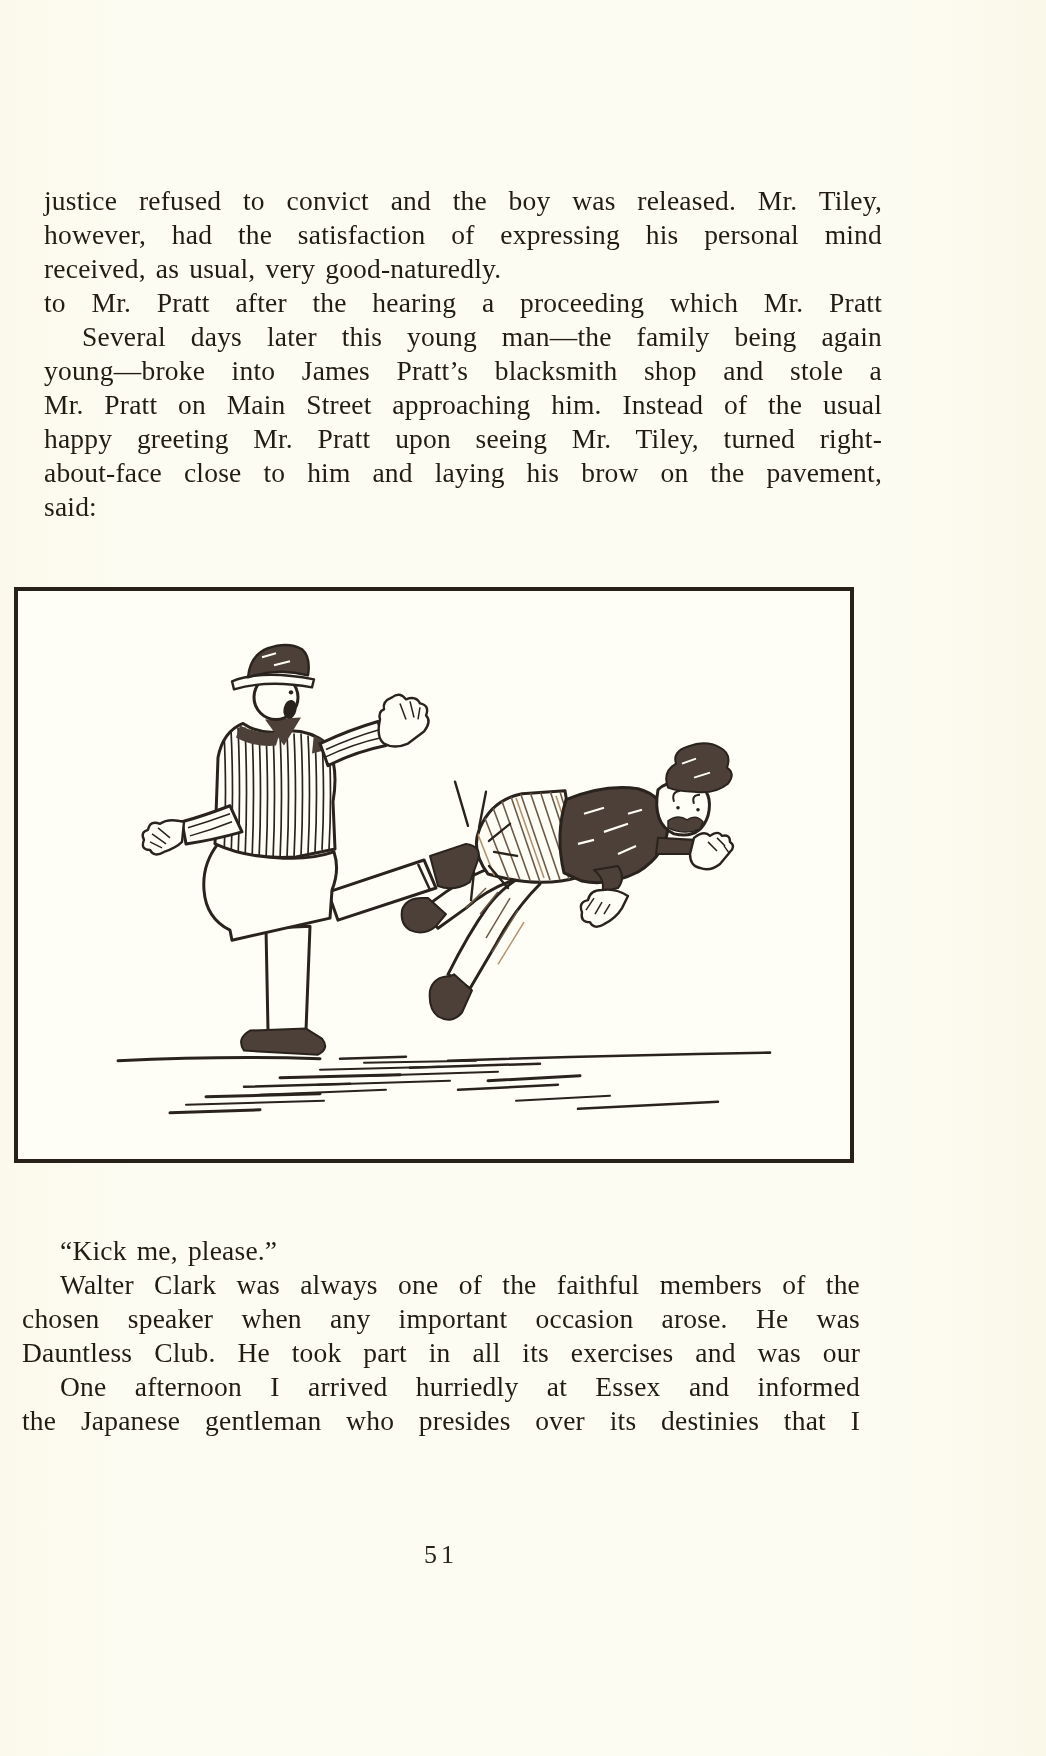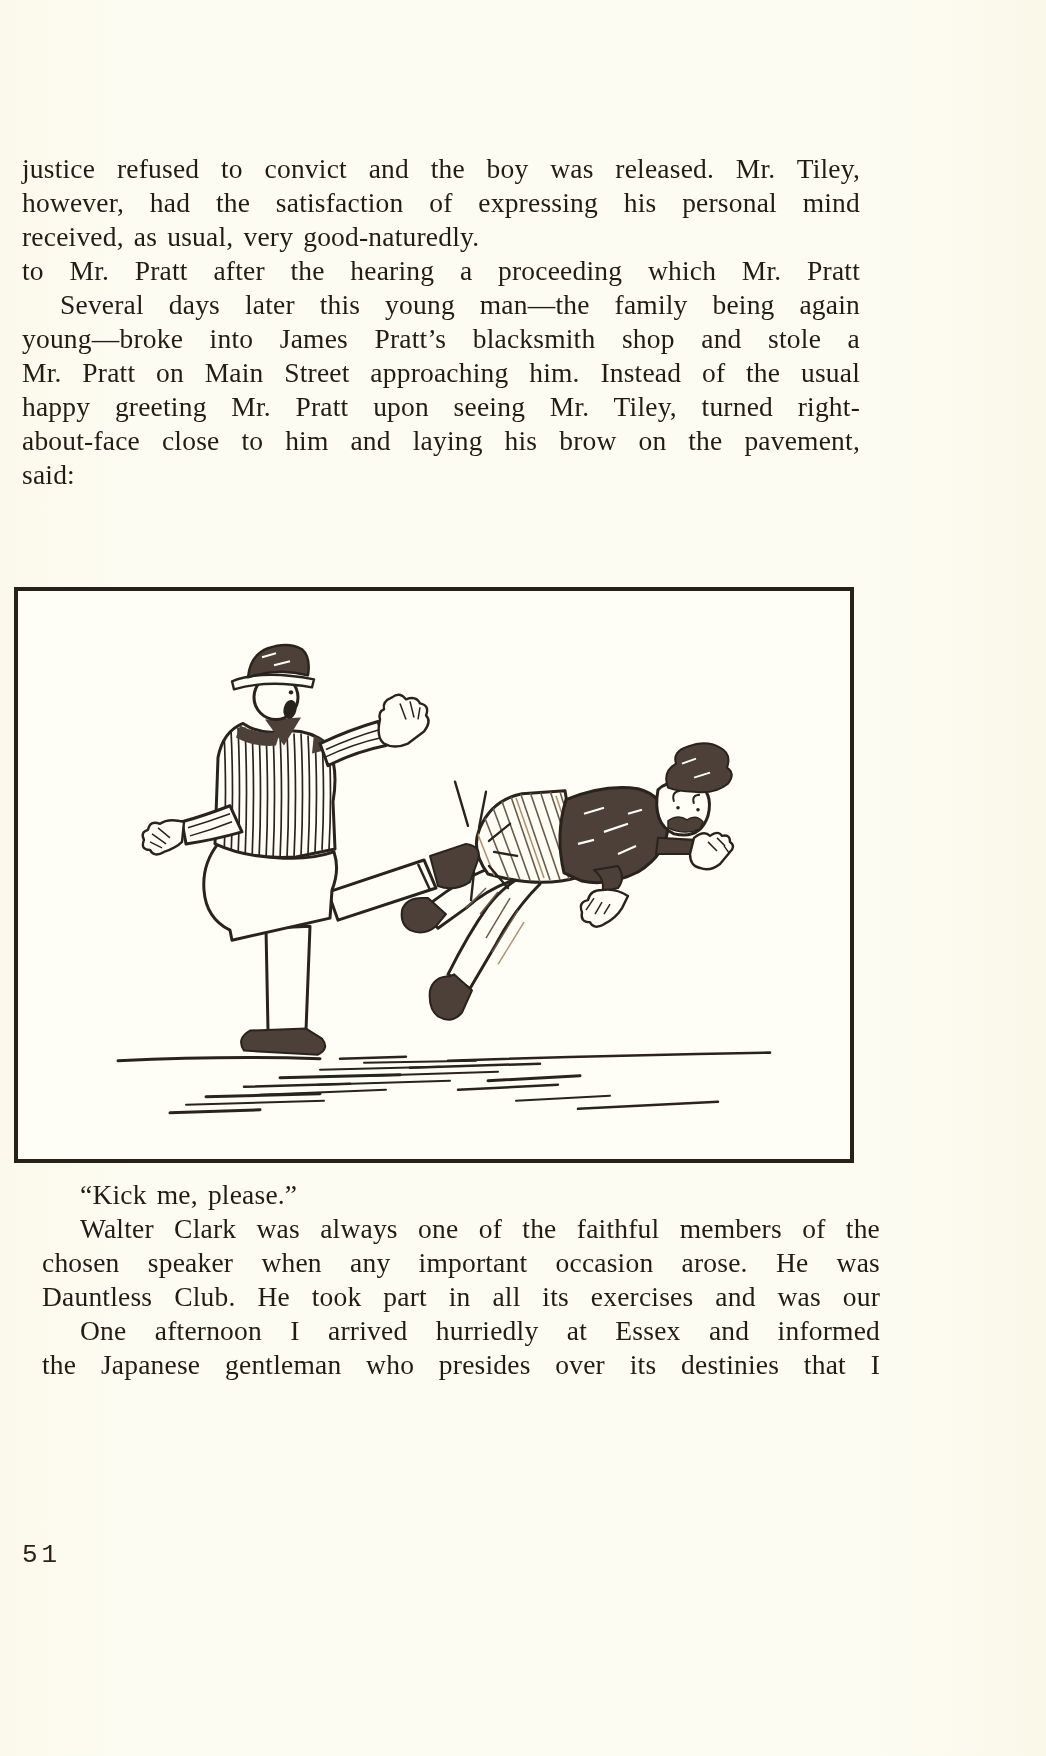--- a/index.html
+++ b/index.html
@@ -17,40 +17,39 @@
     font-size:27.5px;
     line-height:34px;
     letter-spacing:0.2px;
     word-spacing:3px;
     text-align:justify;
     text-align-last:justify;
     white-space:normal;
   }
   .jline.last { text-align-last:left; }
   .para.indent .jline:first-child { text-indent:38px; }
-  #textblock-top { top:152px; }
-  #textblock-bottom { top:1178px;margin-left:20px; }
+  #textblock-top { top:184px;margin-left:22px; }
+  #textblock-bottom { top:1234px; }
   .illo-box {
     position:absolute;
     left:14px; top:587px;
     width:840px; height:576px;
     border:4px solid #27211a;
     box-sizing:border-box;
     background:#fffef6;
   }
   .illo-box svg { display:block; width:100%; height:100%; }
   .pagenum {
     position:absolute;
     left:22px; top:1540px;
     width:838px;
-    text-align:left;
+    text-align:center;
     font-size:26px;
     letter-spacing:4px;
     color:#2a231b;
-    font-family:Liberation Mono, monospace;
   }
 </style>
 </head>
 <body>
 
 <div class="page">
 
   <div class="textcol" id="textblock-top">
     <div class="para">
         <div class="jline">justice refused to convict and the boy was released. Mr. Tiley,</div>

